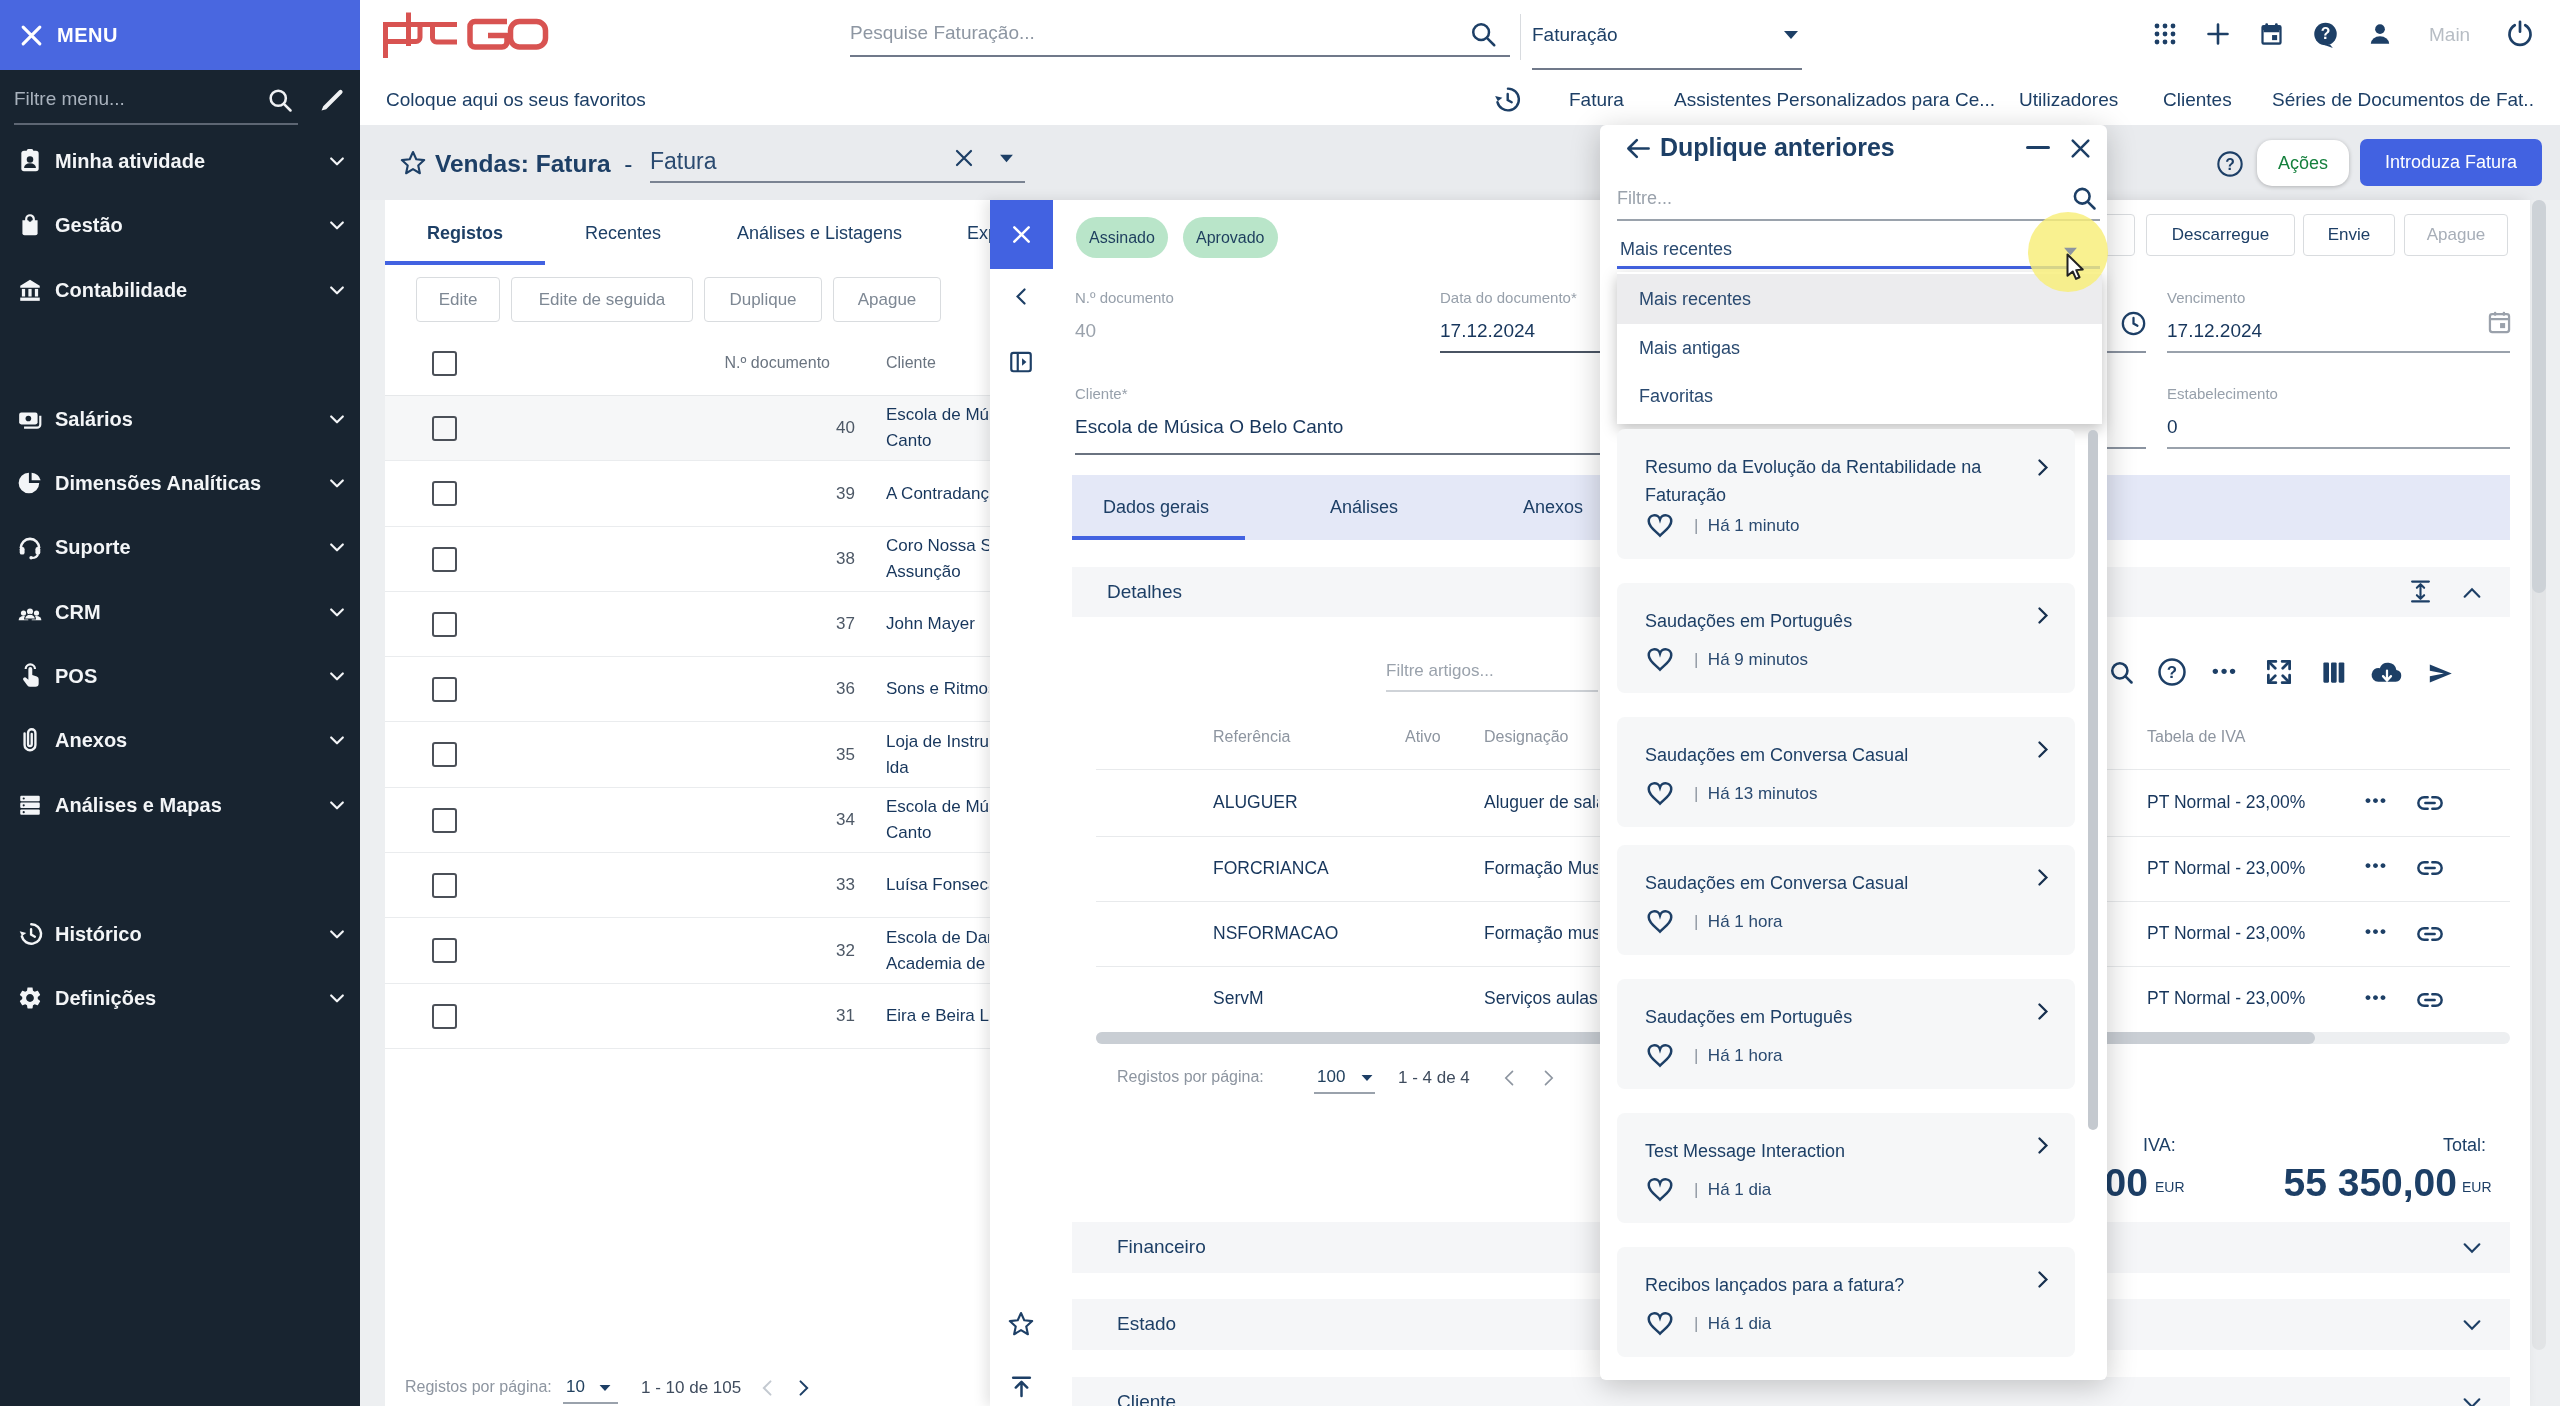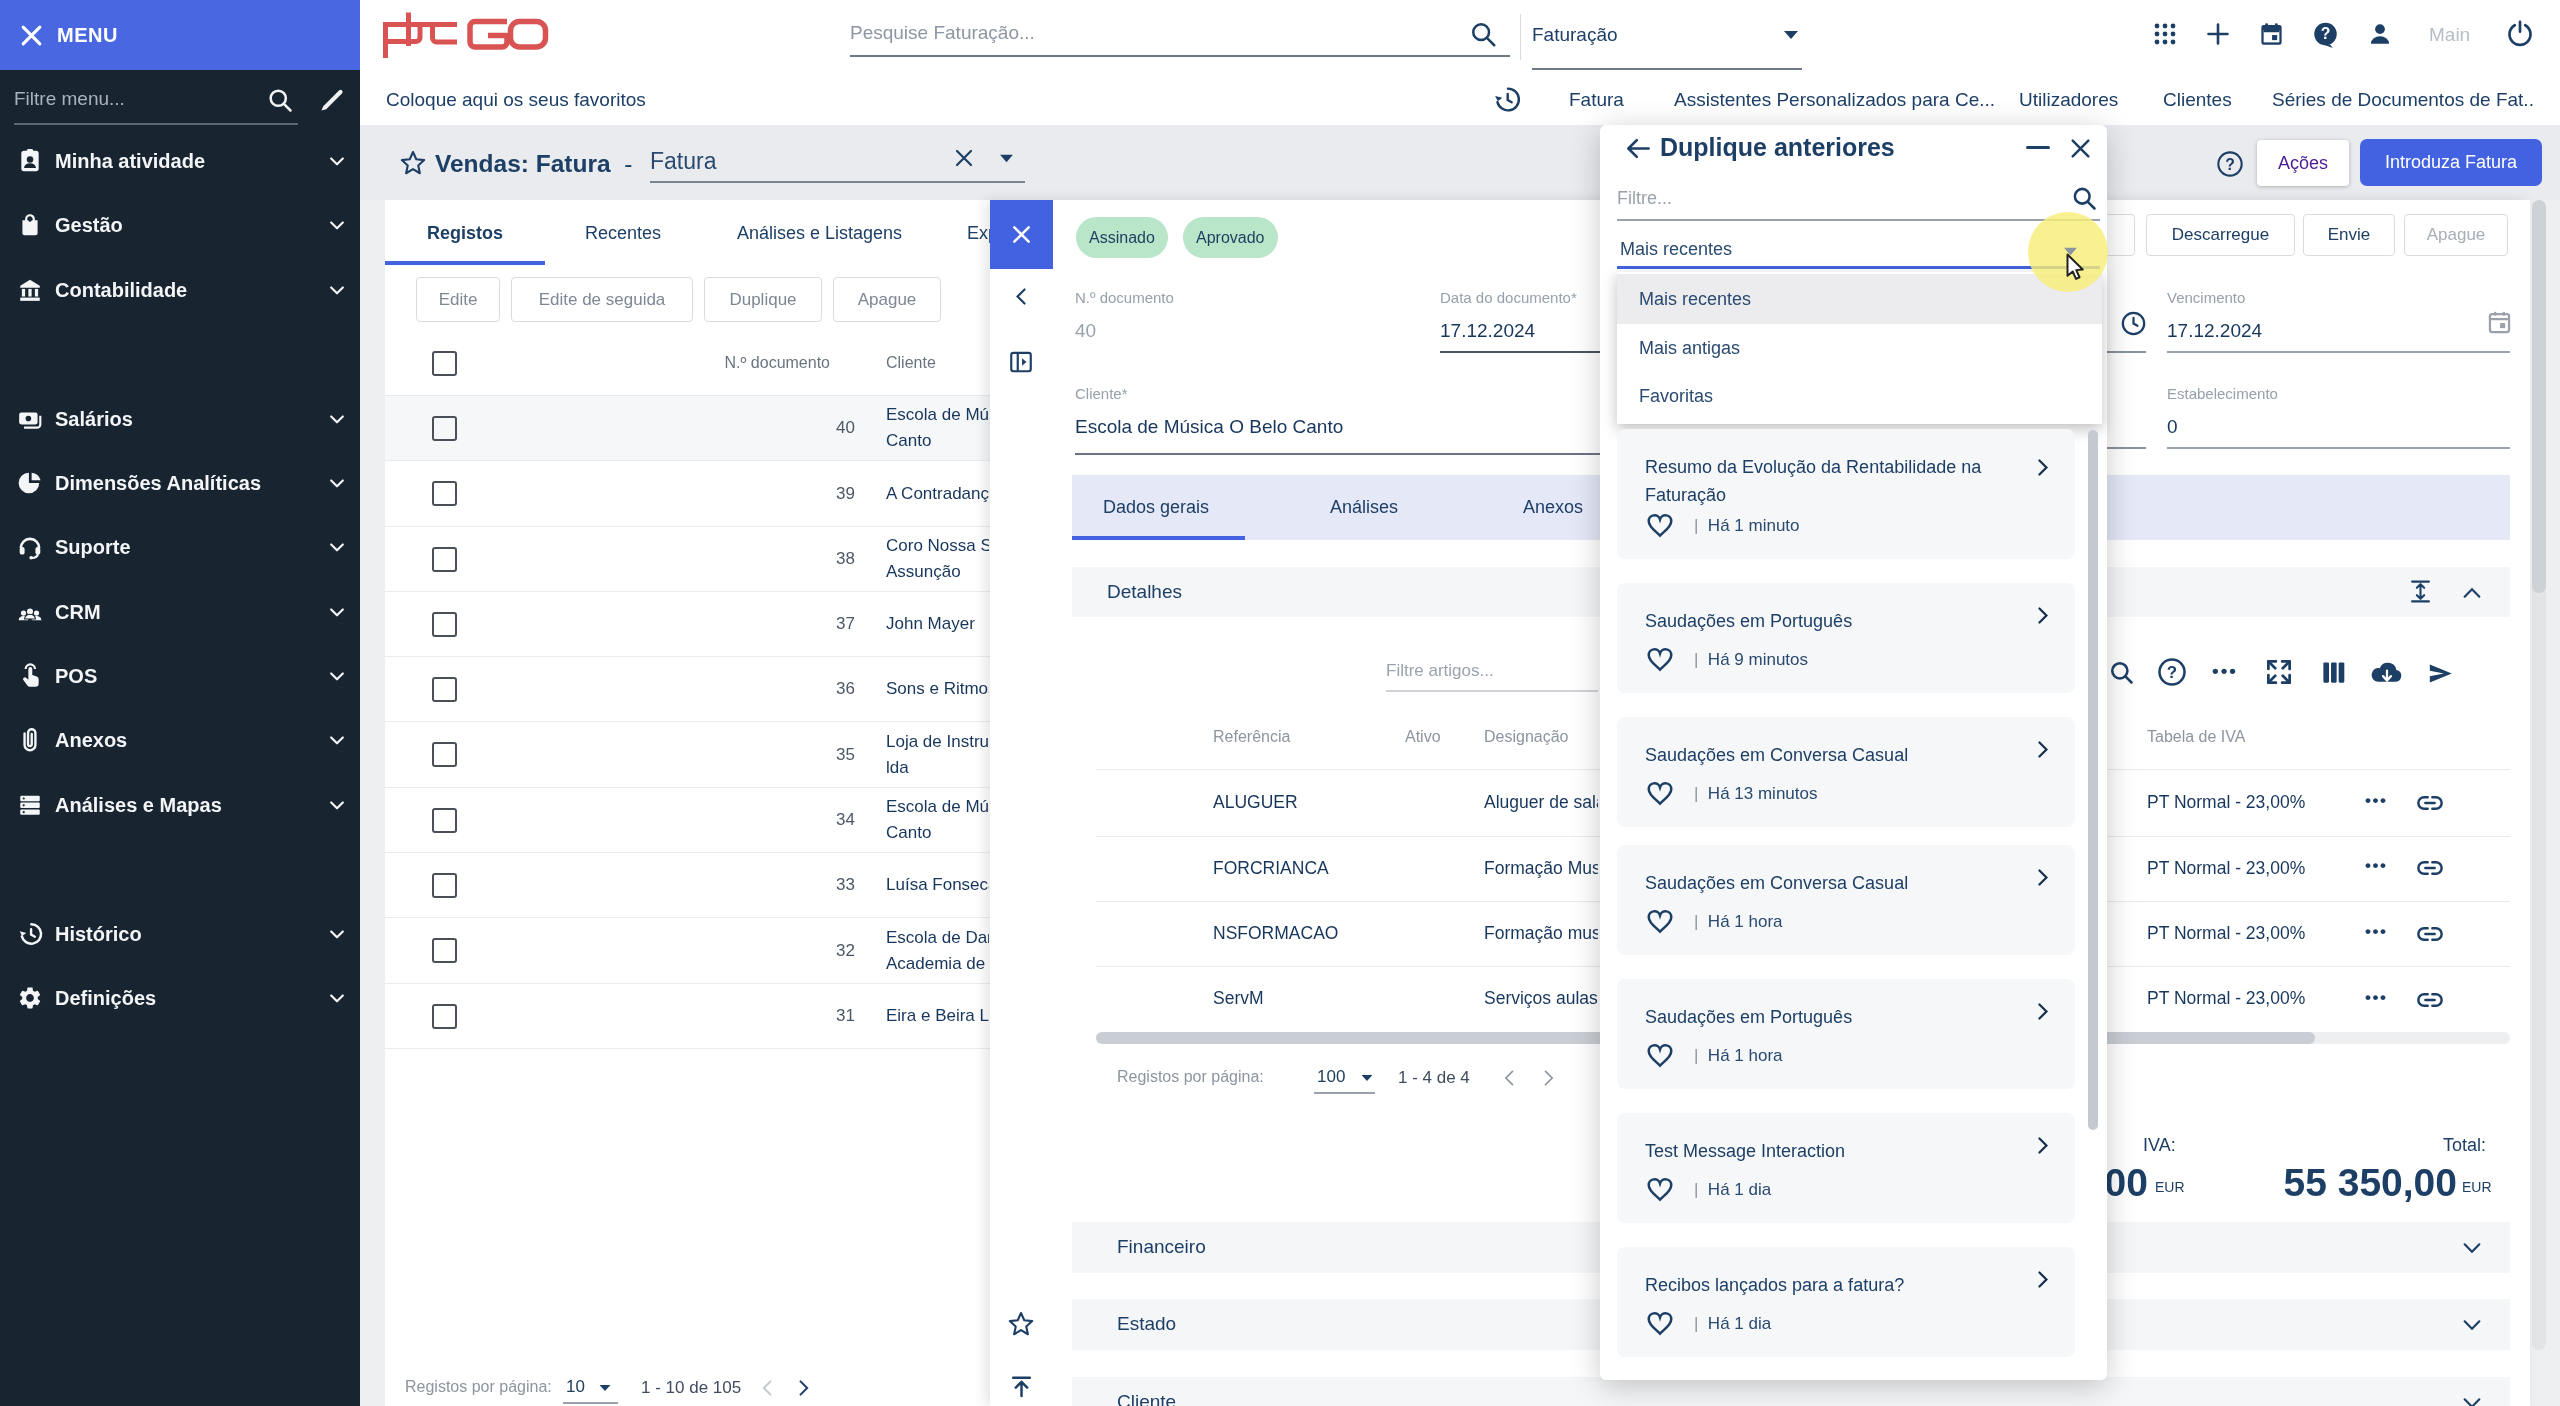--- a/index.html
+++ b/index.html
@@ -265,21 +265,21 @@
 <svg class="ab" style="left:952px;top:146px" width="24" height="24" viewBox="0 0 24 24">
     <path d="M5 5 L19 19 M19 5 L5 19" stroke="#1d3f66" stroke-width="2.2" stroke-linecap="round"></path>
   </svg>
 <svg class="ab" style="left:998px;top:153px" width="17" height="11" viewBox="0 0 18 12">
     <path d="M2 2 L9 10 L16 2 Z" fill="#1d3f66"></path>
   </svg>
 <svg class="ab" style="left:2216px;top:150px" width="28" height="28" viewBox="0 0 24 24">
     <circle cx="12" cy="12" r="10" fill="none" stroke="#1d3f66" stroke-width="1.8"></circle>
     <text x="12" y="17" font-family="Liberation Sans" font-size="13.5" font-weight="bold" fill="#1d3f66" text-anchor="middle">?</text>
   </svg>
-<div class="ab" style="left:2257px;top:140px;width:92px;height:46px;background:#fff;border-radius:4px;box-shadow:0 1px 4px rgba(0,0,0,.25);color:#4c1d95;font-size:18px;display:flex;align-items:center;justify-content:center">Ações</div>
+<div class="ab" style="left:2257px;top:140px;width:92px;height:46px;background:#fff;border-radius:15px;box-shadow:0 1px 4px rgba(0,0,0,.25);color:#15803d;font-size:18px;display:flex;align-items:center;justify-content:center">Ações</div>
 <div class="ab" style="left:2360px;top:139px;width:182px;height:47px;background:#4262e1;border-radius:7px;color:#fff;font-size:18px;display:flex;align-items:center;justify-content:center">Introduza Fatura</div>
 
 <div class="ab" style="left:385px;top:200px;width:630px;height:1206px;background:#fff">
 <div class="ab nv" style="left:42px;top:23px;font-size:18px;font-weight:700">Registos</div>
 <div class="ab nv" style="left:200px;top:23px;font-size:18px">Recentes</div>
 <div class="ab nv" style="left:352px;top:23px;font-size:18px">Análises e Listagens</div>
 <div class="ab nv" style="left:582px;top:23px;font-size:18px">Exportação</div>
 <div class="ab" style="left:0;top:61px;width:160px;height:4px;background:#4262e1"></div>
 <div class="btn" style="left:31px;top:77px;width:84px;height:45px">Edite</div>
 <div class="btn" style="left:126px;top:77px;width:182px;height:45px">Edite de seguida</div>

